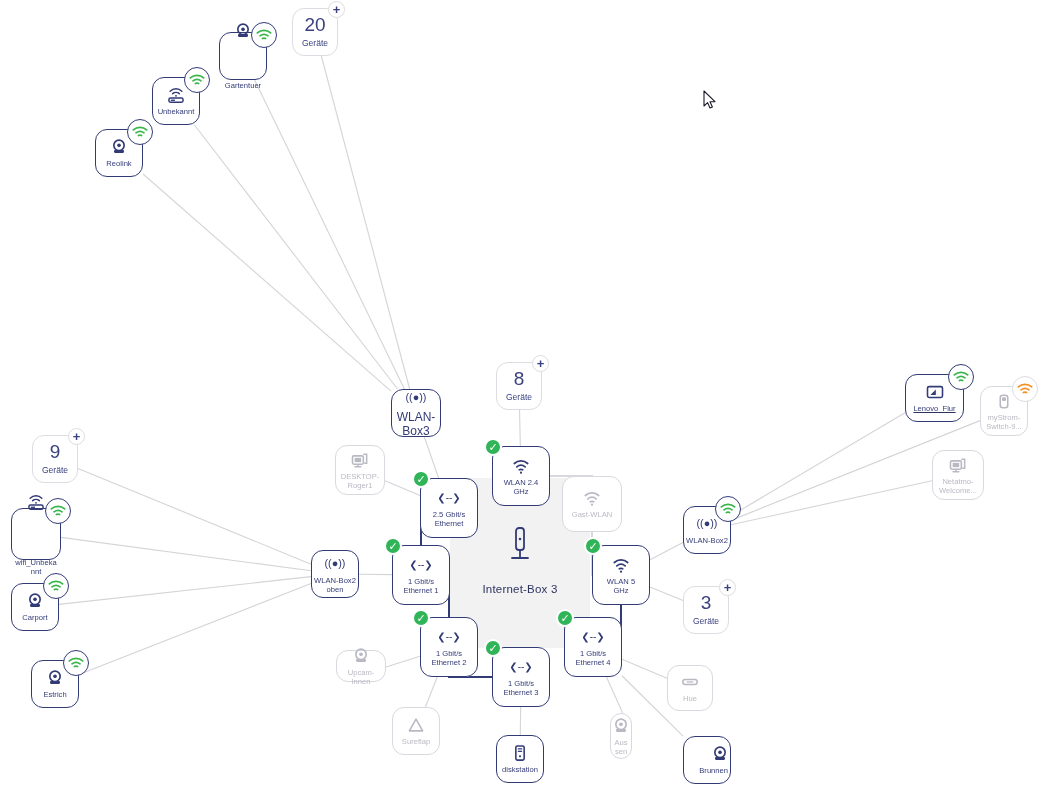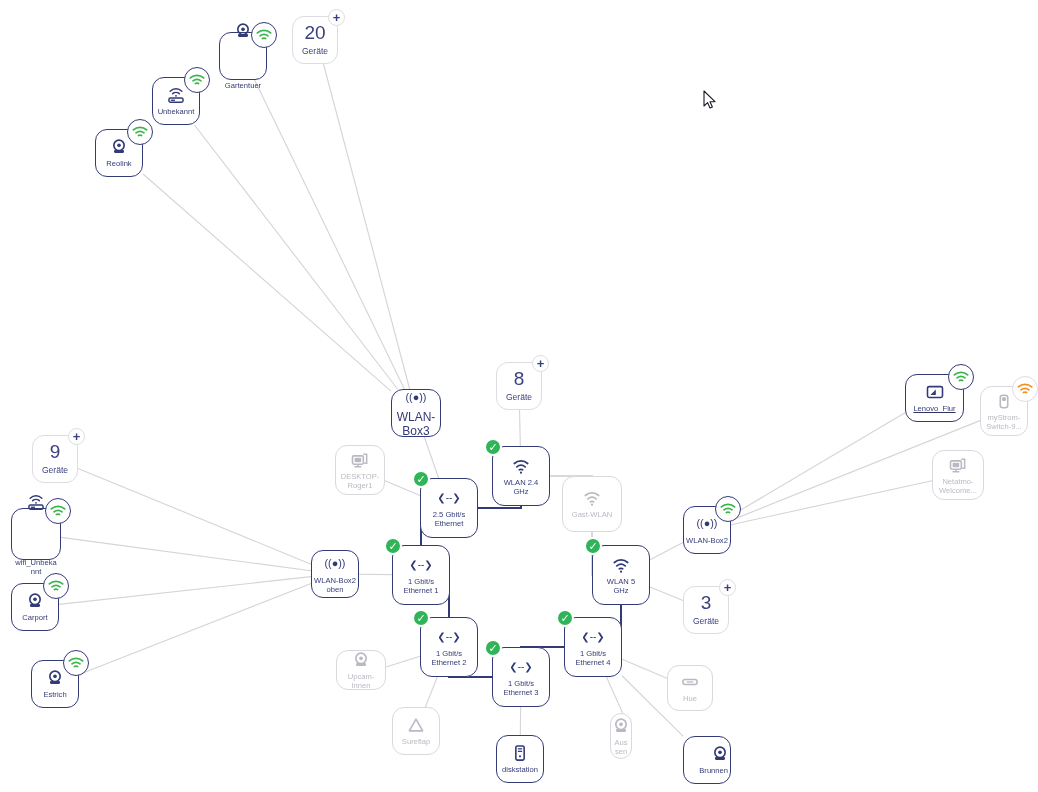--- a/index.html
+++ b/index.html
@@ -68,20 +68,31 @@
       <line x1="731" y1="520.3838383838383" x2="980" y2="420.6161616161616" stroke="#d4d4d9" stroke-width="1.1"></line>
       <line x1="731" y1="524.7410358565737" x2="932" y2="480.6972111553785" stroke="#d4d4d9" stroke-width="1.1"></line>
       <line x1="420" y1="656.2272727272727" x2="386" y2="667.0454545454545" stroke="#d4d4d9" stroke-width="1.1"></line>
       <line x1="437.2142857142857" y1="677" x2="425.42857142857144" y2="707" stroke="#d4d4d9" stroke-width="1.1"></line>
       <line x1="520.6341463414634" y1="707" x2="520.2926829268292" y2="735" stroke="#d4d4d9" stroke-width="1.1"></line>
       <line x1="622" y1="659.2577319587629" x2="667" y2="678.2783505154639" stroke="#d4d4d9" stroke-width="1.1"></line>
       <line x1="606.4831460674158" y1="677" x2="622.6629213483146" y2="713" stroke="#d4d4d9" stroke-width="1.1"></line>
       <line x1="622" y1="675.7456140350877" x2="683" y2="736.2105263157895" stroke="#d4d4d9" stroke-width="1.1"></line>
     </svg>
 
+  <div class="hub" id="hub" style="left:450px;top:478px;width:140px;height:170px;">
+    <div class="hub-icon" style="top:48px;">
+      <svg width="26" height="36" viewBox="0 0 26 36">
+        <rect x="9" y="2" width="8" height="22" rx="3" fill="none" stroke="#333b77" stroke-width="1.8"></rect>
+        <circle cx="13" cy="13" r="1.3" fill="#333b77"></circle>
+        <line x1="13" y1="24" x2="13" y2="31" stroke="#333b77" stroke-width="1.8"></line>
+        <line x1="5" y1="32" x2="21" y2="32" stroke="#333b77" stroke-width="1.8" stroke-linecap="round"></line>
+      </svg>
+    </div>
+    <div class="hub-label" style="top:105px;">Internet-Box 3</div>
+  </div>
 
   <div id="nodes">
       <div class="node n-dark" style="left: 95px; top: 129px; width: 48px; height: 48px;">
         <div style="margin-bottom: 3px;">
           <svg width="20" height="20" viewBox="0 0 24 24" class="ic">
             <circle cx="12" cy="10" r="6.2" fill="none" stroke="#333b77" stroke-width="2"></circle>
          <circle cx="12" cy="10" r="2.2" fill="#333b77"></circle>
          <rect x="6" y="15.5" width="12" height="3.6" rx="1.3" fill="#333b77"></rect>
           </svg>
         </div>
@@ -123,21 +134,21 @@
         </div>
         <div class="lbl" style="font-size: 7.6px; color: rgb(51, 59, 119);">Gartentuer</div>
         <div class="badge badge-wifi">
           <svg width="16" height="13" viewBox="0 0 24 19">
             <path d="M2 5.5 a15 15 0 0 1 20 0" fill="none" stroke="#39b54a" stroke-width="2.6" stroke-linecap="round"></path>
                  <path d="M6 10 a10 10 0 0 1 12 0" fill="none" stroke="#39b54a" stroke-width="2.6" stroke-linecap="round"></path>
                  <path d="M9.6 14 a5 5 0 0 1 4.8 0" fill="none" stroke="#39b54a" stroke-width="2.6" stroke-linecap="round"></path>
           </svg>
         </div>
       </div>
-      <div class="node n-count" style="left: 292px; top: 16px; width: 46px; height: 48px;">
+      <div class="node n-count" style="left: 292px; top: 8px; width: 46px; height: 48px;">
         <div class="cnt">20</div>
         <div class="cnt-sub">Geräte</div>
         <div class="badge badge-plus">+</div>
       </div>
       <div class="node n-count" style="left: 32px; top: 435px; width: 46px; height: 48px;">
         <div class="cnt">9</div>
         <div class="cnt-sub">Geräte</div>
         <div class="badge badge-plus">+</div>
       </div>
       <div class="node n-dark" style="left: 11px; top: 508px; width: 50px; height: 52px;">
@@ -283,21 +294,21 @@
           <svg width="20" height="20" viewBox="0 0 24 24" class="ic">
             <rect x="3" y="7" width="13" height="10" rx="1.6" fill="none" stroke="#b9b9c4" stroke-width="1.9"></rect>
          <rect x="5.6" y="9.4" width="7.8" height="5.2" fill="#b9b9c4"></rect>
          <path d="M16 5 h4 v11 h-3" fill="none" stroke="#b9b9c4" stroke-width="1.8"></path>
          <line x1="9.5" y1="17" x2="9.5" y2="20" stroke="#b9b9c4" stroke-width="1.8"></line>
          <line x1="6" y1="20" x2="13" y2="20" stroke="#b9b9c4" stroke-width="1.8" stroke-linecap="round"></line>
           </svg>
         </div>
         <div class="lbl" style="font-size: 7.6px; color: rgb(185, 185, 196);">Netatmo-Welcome...</div>
       </div>
-      <div class="node n-light" style="left: 336px; top: 650px; width: 50px; height: 40px;">
+      <div class="node n-light" style="left: 336px; top: 650px; width: 50px; height: 32px;">
         <div style="margin-bottom: 3px;">
           <svg width="20" height="20" viewBox="0 0 24 24" class="ic">
             <circle cx="12" cy="10" r="6.2" fill="none" stroke="#b9b9c4" stroke-width="2"></circle>
          <circle cx="12" cy="10" r="2.2" fill="#b9b9c4"></circle>
          <rect x="6" y="15.5" width="12" height="3.6" rx="1.3" fill="#b9b9c4"></rect>
           </svg>
         </div>
         <div class="lbl" style="font-size: 7.6px; color: rgb(185, 185, 196);">Upcam-Innen</div>
       </div>
       <div class="node n-light" style="left: 392px; top: 707px; width: 48px; height: 48px;">

